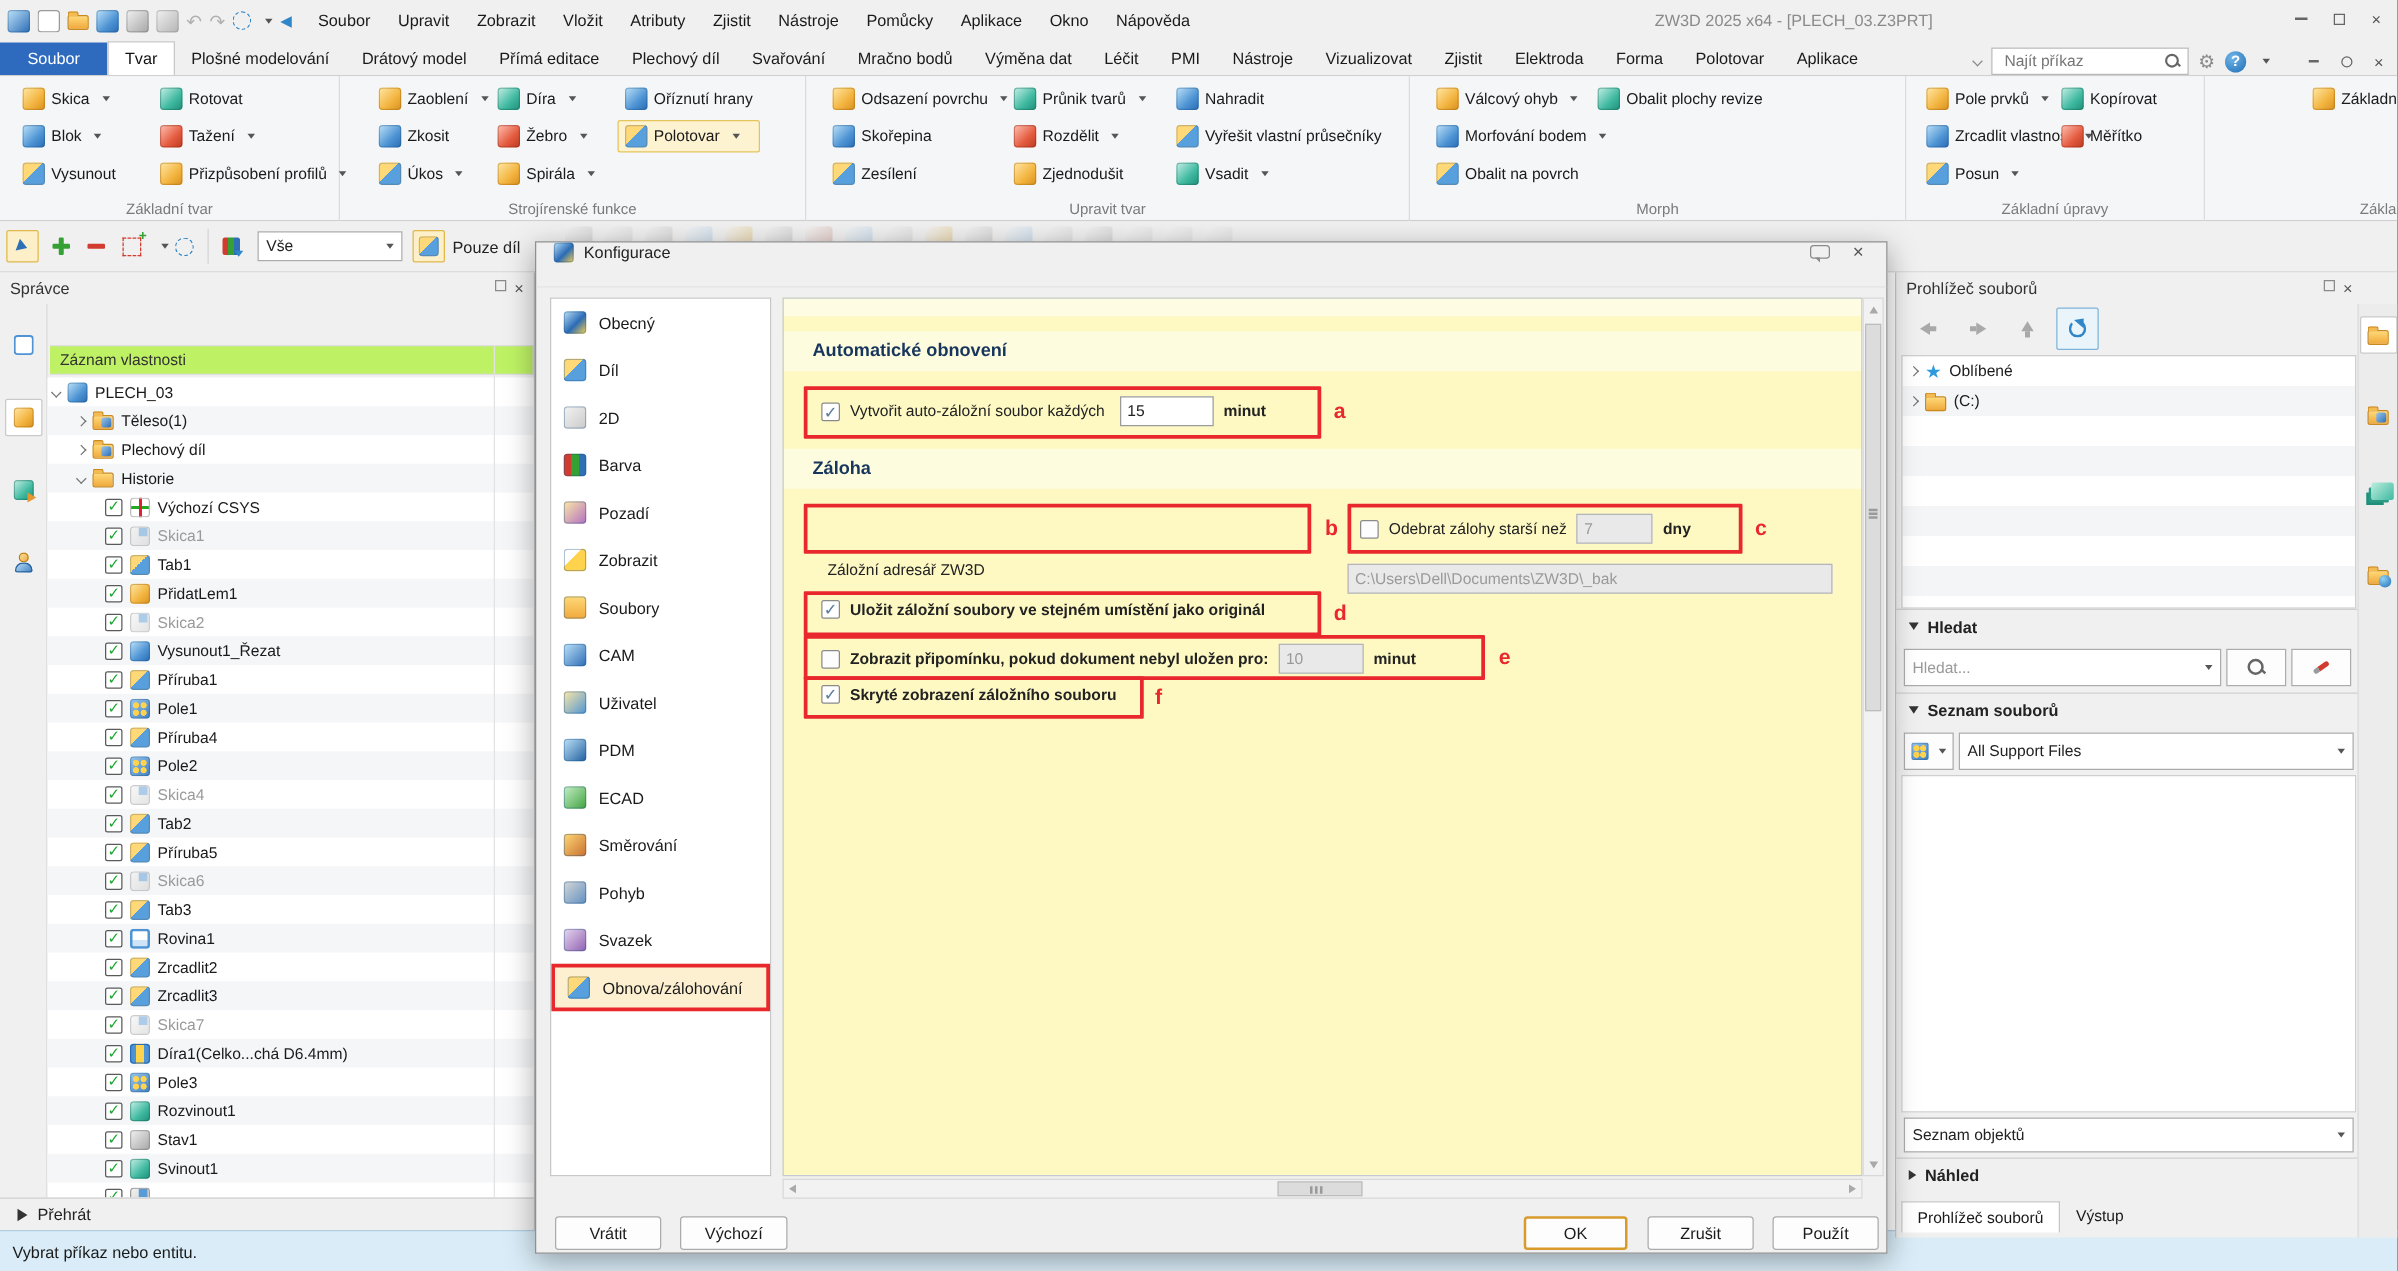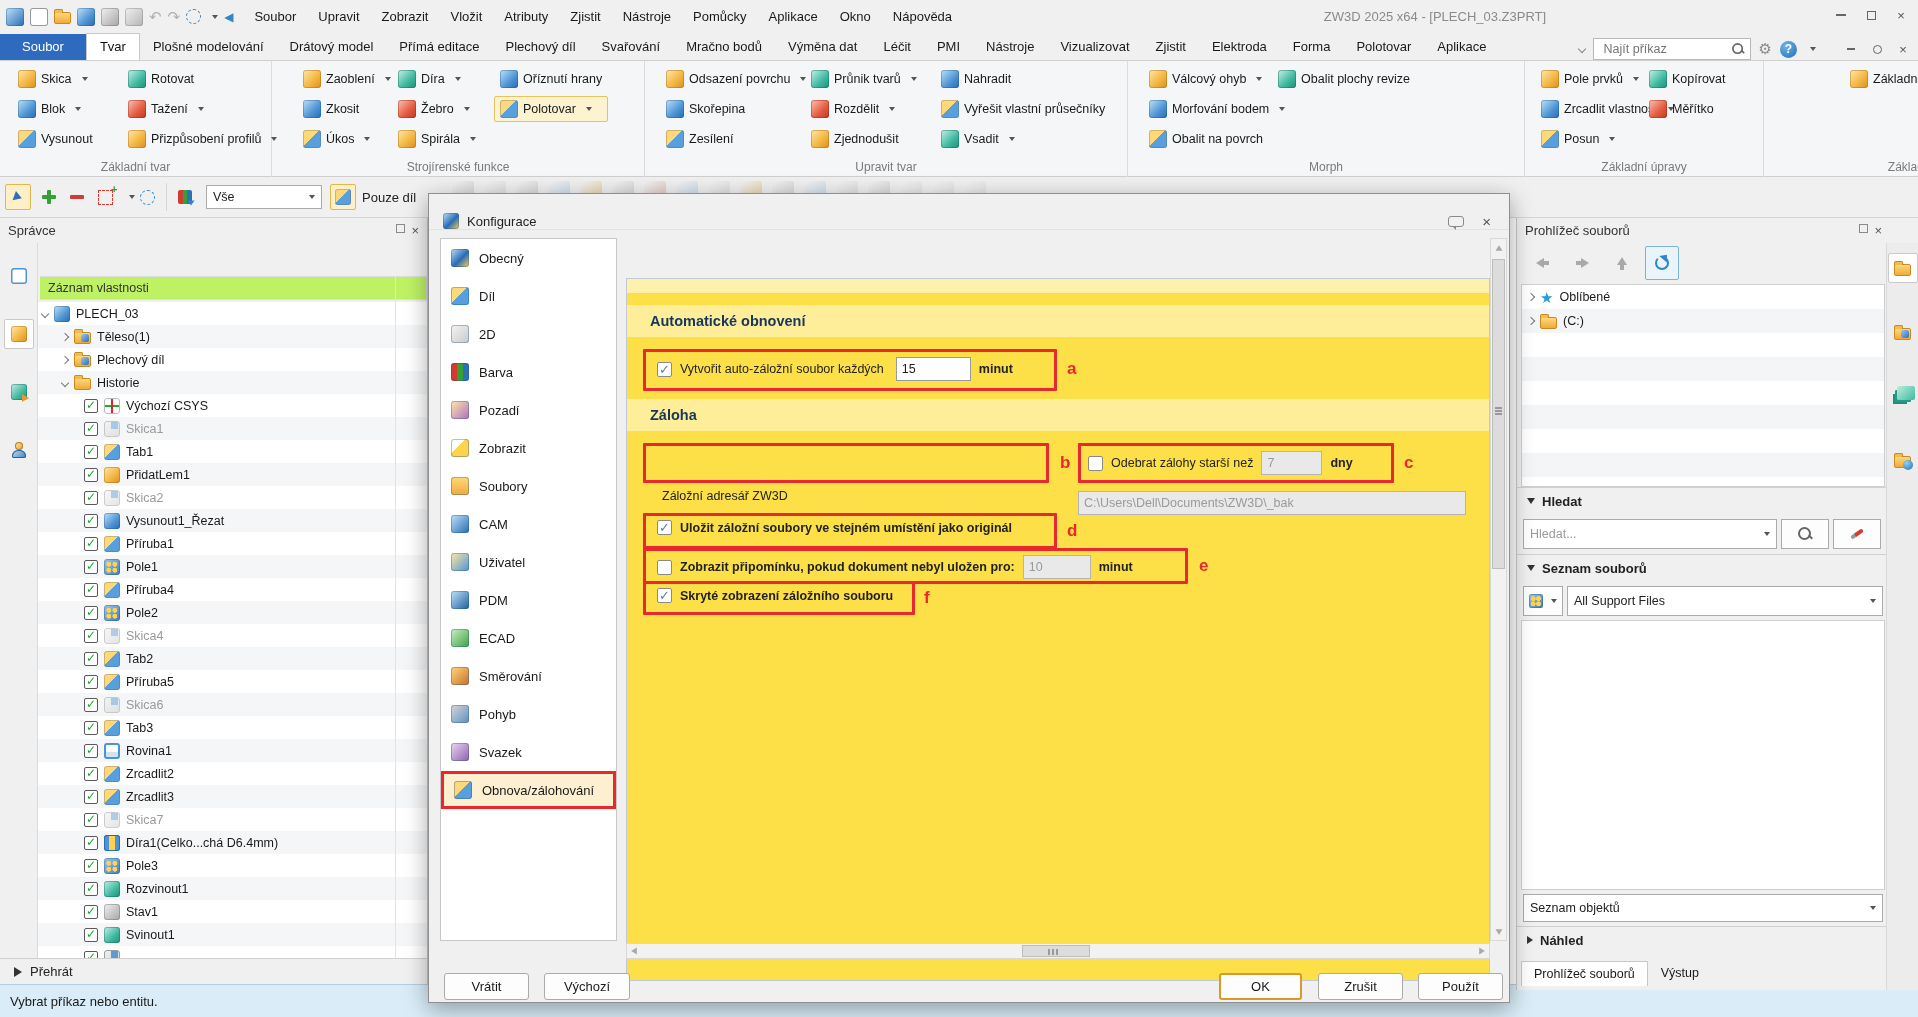--- a/index.html
+++ b/index.html
@@ -113,26 +113,26 @@
   .play-tri{width:0;height:0;border-top:5px solid transparent;border-bottom:5px solid transparent;border-left:8px solid #333;}
 
   
   #statusbar{position:absolute;left:0;top:984px;width:1918px;height:33px;background:#d9ecf7;border-top:1px solid #b3cfe2;display:flex;align-items:center;padding-left:10px;font-size:13px;color:#1a1a1a;}
 
   
   #canvas{position:absolute;left:428px;top:218px;width:1088px;height:766px;background:#fdfdfd;}
 
   
   #dialog{position:absolute;left:428px;top:193px;width:1082px;height:810px;background:#f0f0f0;border:1px solid #8f8f8f;box-shadow:0 6px 22px rgba(0,0,0,.35);z-index:10;}
-  #dlg-titlebar{position:absolute;left:0;top:0;width:100%;height:36px;display:flex;align-items:flex-end;gap:8px;padding-left:14px;font-size:13px;color:#222;border-bottom:1px solid #e2e2e2;}
+  #dlg-titlebar{position:absolute;left:0;top:0;width:100%;height:36px;display:flex;align-items:flex-start;gap:8px;padding-left:14px;font-size:13px;color:#222;border-bottom:1px solid #e2e2e2;}
   #dlg-titlebar .btns{margin-left:auto;display:flex;gap:18px;padding-right:18px;align-items:center;}
   #dlg-cats{position:absolute;left:11px;top:44px;width:177px;height:703px;background:#fff;border:1px solid #c8c8c8;overflow:hidden;}
   .cat-row{position:relative;height:38px;display:flex;align-items:center;gap:10px;padding-left:10px;font-size:13px;}
   .cat-row.selected{background:#fdf0d0;border:3px solid #e8282d;}
-  #dlg-content{position:absolute;left:197px;top:44px;width:864px;height:703px;background:#fde047;border:1px solid #c2c9d4;overflow:hidden;margin-top:40px;}
+  #dlg-content{position:absolute;left:197px;top:44px;width:864px;height:703px;background:#fef9c3;border:1px solid #c2c9d4;overflow:hidden;}
   .dlg-heading{position:absolute;left:0;width:100%;height:32px;background:rgba(255,255,255,.45);display:flex;align-items:center;padding-left:23px;font-size:14.5px;font-weight:bold;color:#17365d;}
   .fldrow{position:absolute;display:flex;align-items:center;gap:8px;font-size:12.5px;color:#222;}
   .fld-input{height:24px;border:1px solid #9a9a9a;background:#fff;font-size:12.5px;padding:0 5px;color:#222;}
   .fld-input.disabled{background:#e9e9e9;color:#9a9a9a;border-color:#b5b5b5;}
   .redbox{position:absolute;border:3px solid #e8282d;border-radius:1px;pointer-events:none;}
   .ann{position:absolute;color:#e8282d;font-weight:bold;font-size:17px;}
   #dlg-vscroll{position:absolute;left:1061px;top:44px;width:17px;height:703px;background:#f2f2f2;border:1px solid #d8d8d8;}
   #dlg-hscroll{position:absolute;left:197px;top:749px;width:864px;height:16px;background:#f2f2f2;border:1px solid #d8d8d8;display:flex;align-items:center;}
   .scroll-thumb{background:#dcdcdc;border:1px solid #bdbdbd;}
   .dlg-btn{position:absolute;top:779px;height:27px;background:#fdfdfd;border:1px solid #ababab;border-radius:3px;font-size:13px;display:flex;align-items:center;justify-content:center;}

